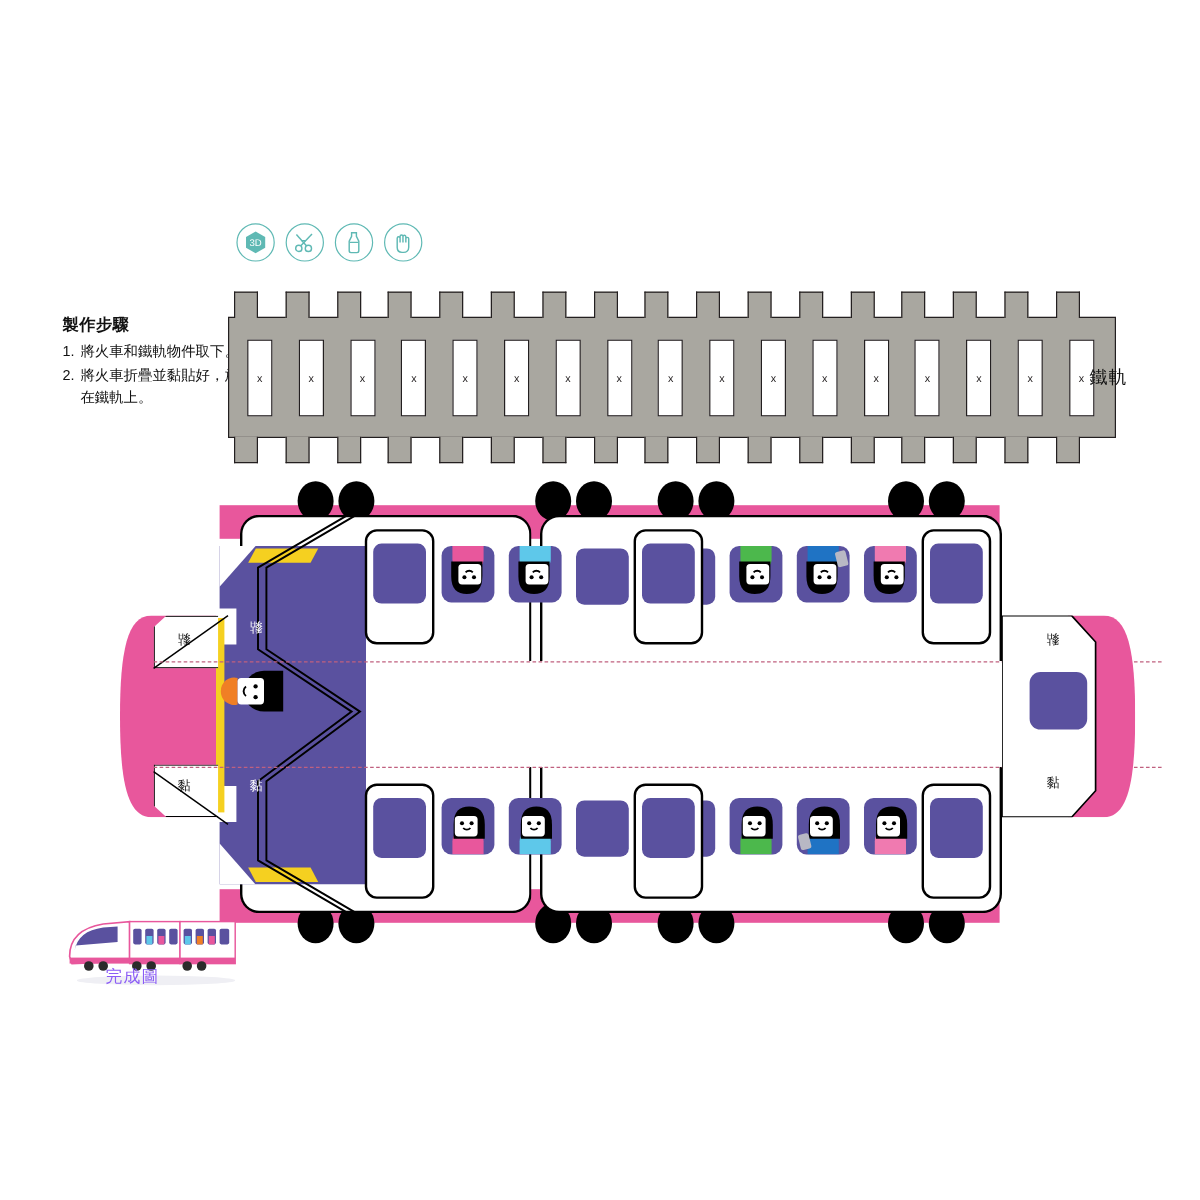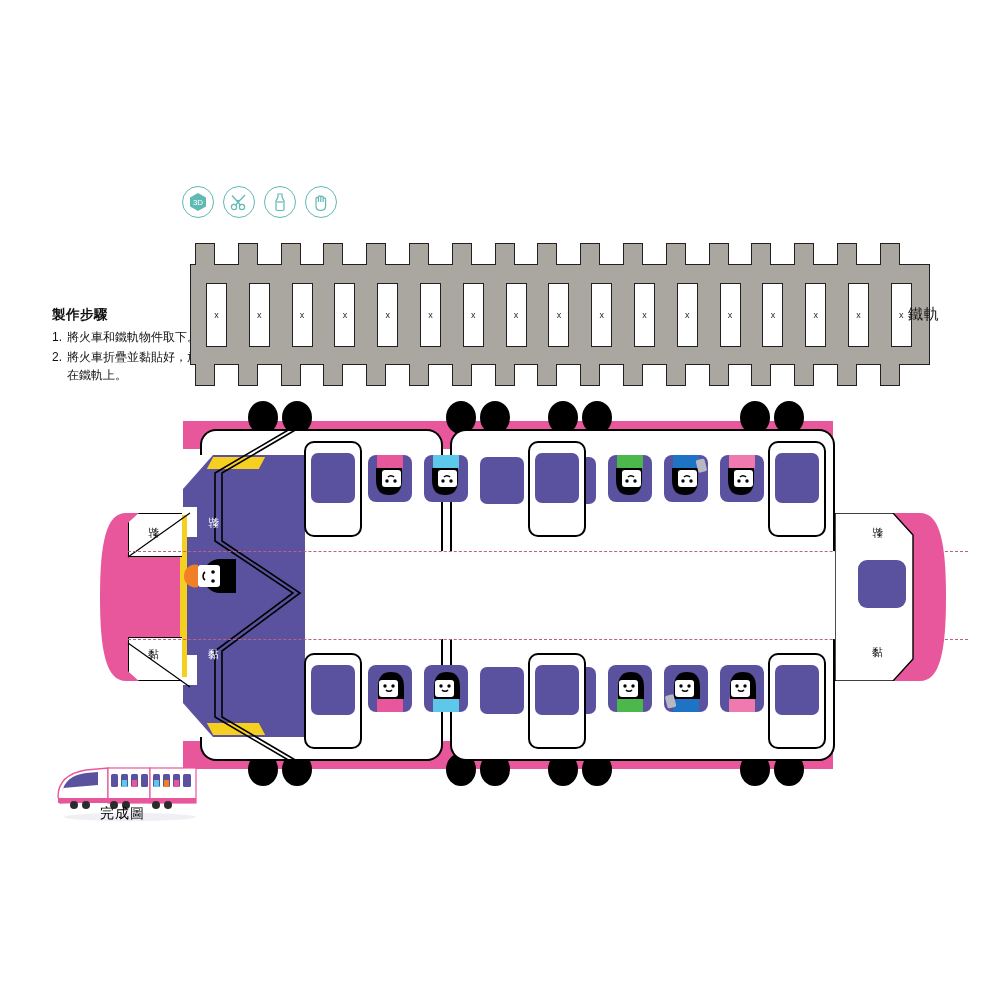--- a/index.html
+++ b/index.html
@@ -14,26 +14,26 @@
   .banner-txt{color:#ffffff;font-size:25px;letter-spacing:9px;
               text-indent:9px;font-weight:400;}
   .banner-tail{position:absolute;left:132px;top:0;width:0;height:0;
                border-top:44px solid #46b5ae;border-right:24px solid transparent;}
   .banner-shadow{position:absolute;left:0;top:44px;width:150px;height:6px;
                  background:#8fd0cb;}
   .banner-shadow2{position:absolute;left:150px;top:44px;width:0;height:0;
                  border-top:6px solid #8fd0cb;border-right:9px solid transparent;}
 
   
-  .icons{position:absolute;left:182px;top:186px;display:flex;gap:9px;}
+  .icons{position:absolute;left:197px;top:186px;display:flex;gap:9px;}
   .ic{width:30px;height:30px;border-radius:50%;border:1.6px solid #5fb9b4;
       display:flex;align-items:center;justify-content:center;}
 
   
-  .steps{position:absolute;left:52px;top:262px;width:150px;color:#111;margin-top:44px;}
+  .steps{position:absolute;left:52px;top:262px;width:150px;color:#111;}
   .steps h4{margin:0 0 4px 0;font-size:13.5px;font-weight:bold;letter-spacing:.5px;}
   .steps ol{margin:0;padding:0;list-style:none;font-size:12px;line-height:1.55;}
   .steps li{display:flex;margin-bottom:1px;}
   .steps .num{width:15px;flex:none;}
   .steps .txt{flex:1;}
 
   
   #track{position:absolute;left:190px;top:243px;width:740px;height:143px;}
   .track-body{position:absolute;left:0;top:21px;width:740px;height:101px;
       background:#a9a7a0;border:1.2px solid #231f20;box-sizing:border-box;}
@@ -71,21 +71,21 @@
   .flap-w{position:absolute;background:#fff;border:1.3px solid #000;box-sizing:border-box;}
   .tabtxt{position:absolute;font-size:11px;color:#111;}
   .tabtxt.flip{transform:rotate(180deg);}
 
   
   .seat{position:absolute;width:44px;height:47px;background:#5a519f;
         border-radius:8px;overflow:hidden;}
 
   
   #finished{position:absolute;left:52px;top:755px;width:150px;height:70px;}
-  .fin-label{position:absolute;left:100px;top:805px;font-size:14px;color:#000000;
+  .fin-label{position:absolute;left:88px;top:805px;font-size:14px;color:#8b5cf6;
              letter-spacing:1px;}
 </style>
 </head>
 <body>
 
 <div id="page">
 
 
   <div class="icons">
     <div class="ic">

